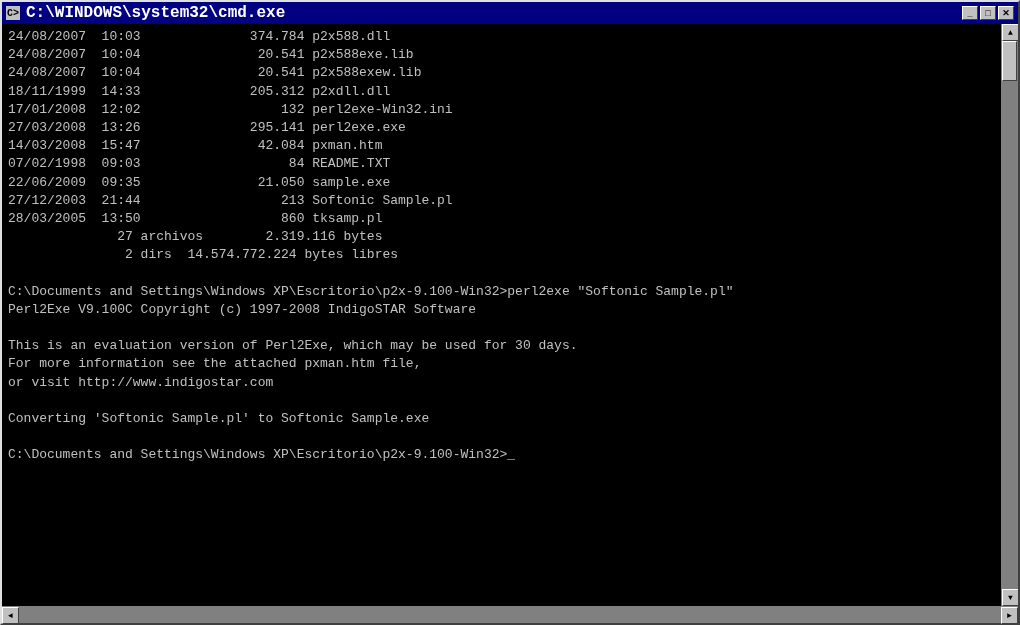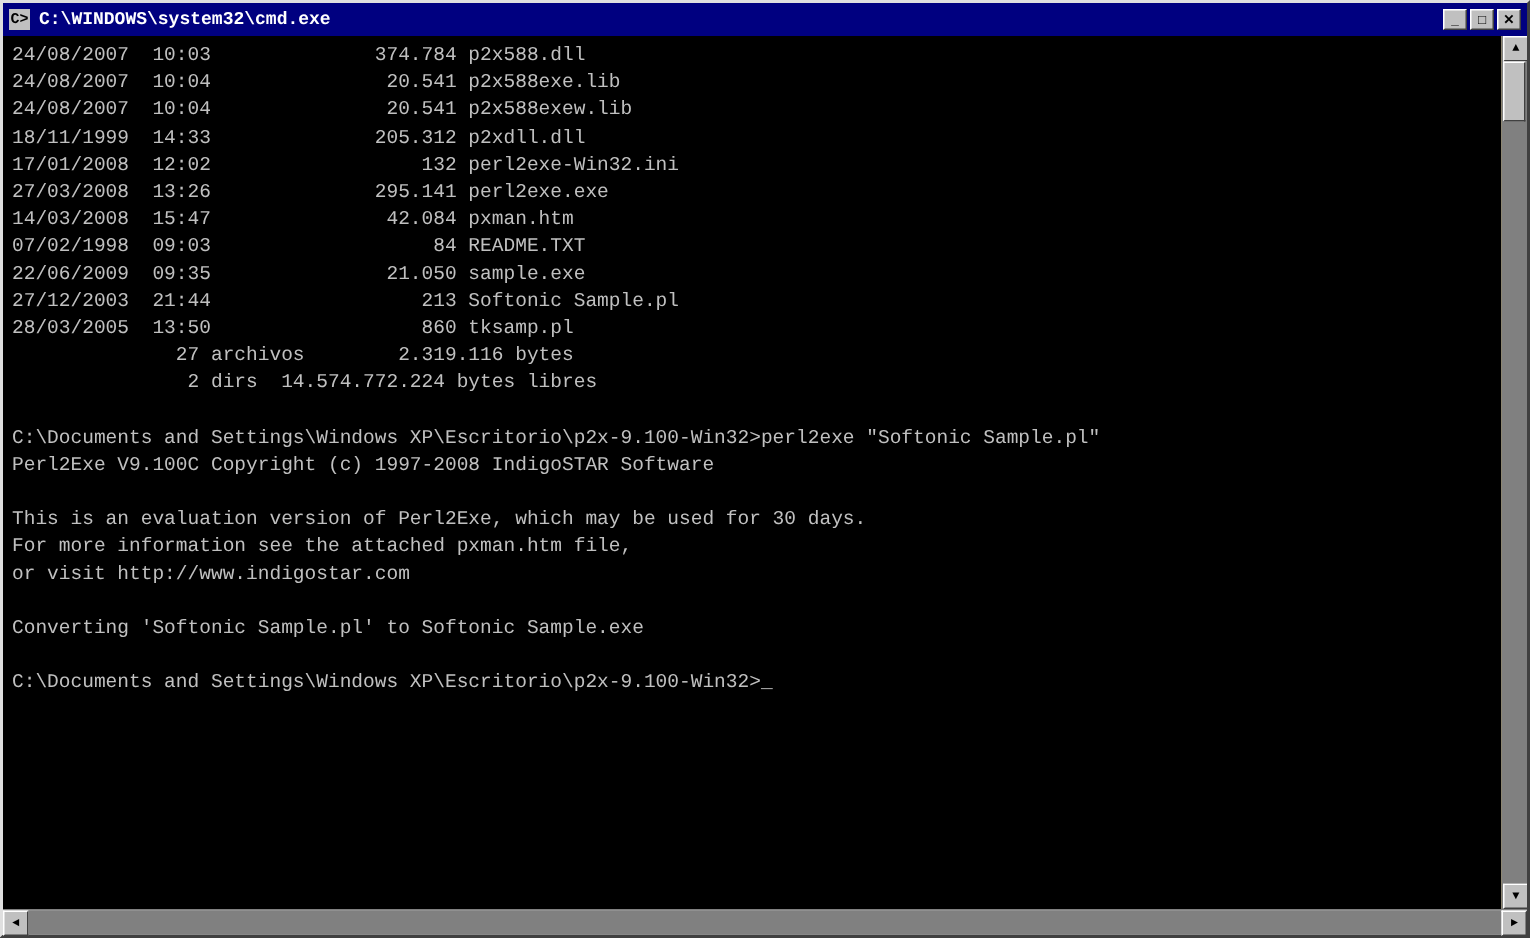--- a/index.html
+++ b/index.html
@@ -37,21 +37,21 @@
       flex-shrink: 0;
       display: flex;
       align-items: center;
       justify-content: center;
       font-size: 10px;
       color: black;
       font-weight: bold;
     }
     .titlebar-text {
       flex: 1;
-      font-size: 12px;
+      font-size: 16px;
       font-weight: bold;
       font-family: 'Courier New', Courier, monospace;
     }
     .titlebar-buttons {
       display: flex;
       gap: 2px;
     }
     .titlebar-btn {
       width: 16px;
       height: 14px;
@@ -66,21 +66,21 @@
       justify-content: center;
       font-size: 9px;
       color: black;
       cursor: pointer;
       font-family: Arial, sans-serif;
       font-weight: bold;
     }
     .content-area {
       display: flex;
       flex: 1;
-      background: #eab308;
+      background: #be185d;
       overflow: hidden;
     }
     .terminal {
       flex: 1;
       background: #000;
       color: #c0c0c0;
       padding: 4px 6px;
       font-family: 'Courier New', Courier, monospace;
       font-size: 13px;
       line-height: 1.4;

